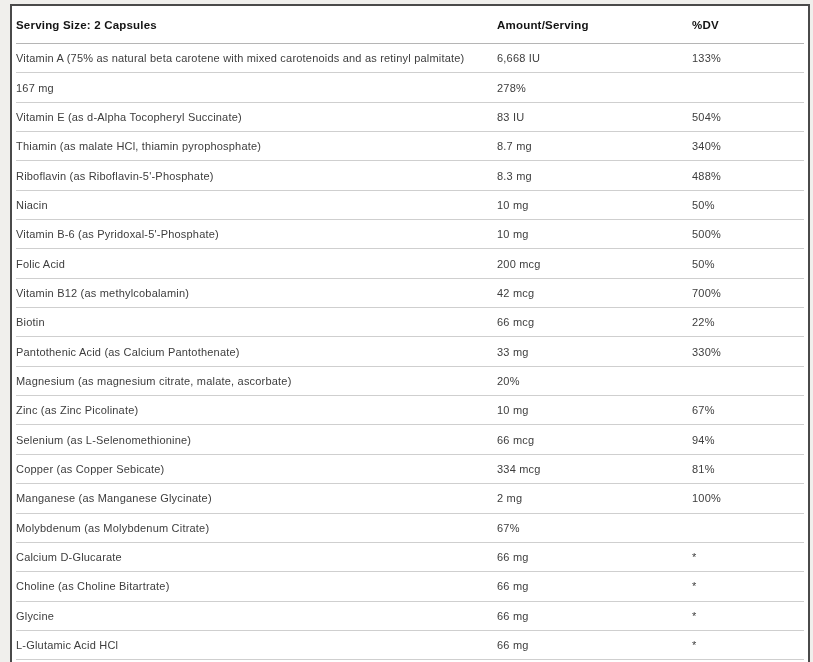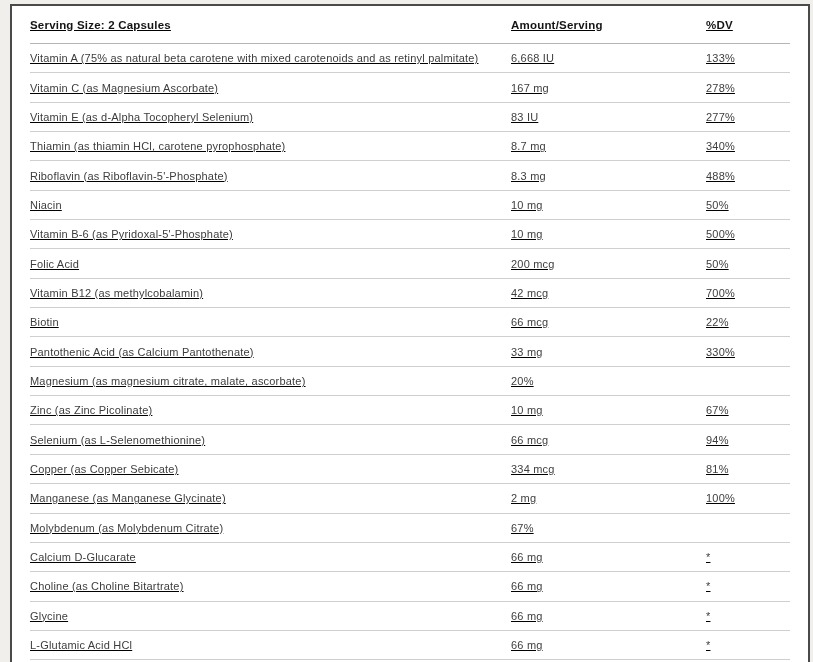--- a/index.html
+++ b/index.html
@@ -21,23 +21,22 @@
     width: 796px;
     height: 700px; 
     background: #ffffff;
     border: 2px solid #4a4a4a;
     box-sizing: content-box;
   }
   .row {
     display: grid;
     grid-template-columns: 481px 195px 1fr;
     align-items: center;
-    margin: 0 18px;
+    margin: 0 4px;
     border-bottom: 1px solid #cfcfcf;
-    text-decoration: underline;
   }
   .header-row {
     height: 37px;
     border-bottom: 1px solid #b5b5b5;
   }
   .data-row {
     height: 28.35px;
   }
   .cell {
     font-size: 11px;
@@ -65,33 +64,32 @@
     <div class="cell dv-cell">%DV</div>
   </div>
   <div id="rows-container">
   <div class="row data-row">
     <div class="cell name-cell">Vitamin A (75% as natural beta carotene with mixed carotenoids and as retinyl palmitate)</div>
     <div class="cell amount-cell">6,668 IU</div>
     <div class="cell dv-cell">133%</div>
   </div>
 
   <div class="row data-row">
-    <div class="cell name-cell">Vitamin C (as Magnesium Ascorbate)</div>
     <div class="cell amount-cell">167 mg</div>
     <div class="cell dv-cell">278%</div>
   </div>
 
   <div class="row data-row">
-    <div class="cell name-cell">Vitamin E (as d-Alpha Tocopheryl Selenium)</div>
+    <div class="cell name-cell">Vitamin E (as d-Alpha Tocopheryl Succinate)</div>
     <div class="cell amount-cell">83 IU</div>
-    <div class="cell dv-cell">277%</div>
+    <div class="cell dv-cell">504%</div>
   </div>
 
   <div class="row data-row">
-    <div class="cell name-cell">Thiamin (as thiamin HCl, carotene pyrophosphate)</div>
+    <div class="cell name-cell">Thiamin (as malate HCl, thiamin pyrophosphate)</div>
     <div class="cell amount-cell">8.7 mg</div>
     <div class="cell dv-cell">340%</div>
   </div>
 
   <div class="row data-row">
     <div class="cell name-cell">Riboflavin (as Riboflavin-5'-Phosphate)</div>
     <div class="cell amount-cell">8.3 mg</div>
     <div class="cell dv-cell">488%</div>
   </div>
 

